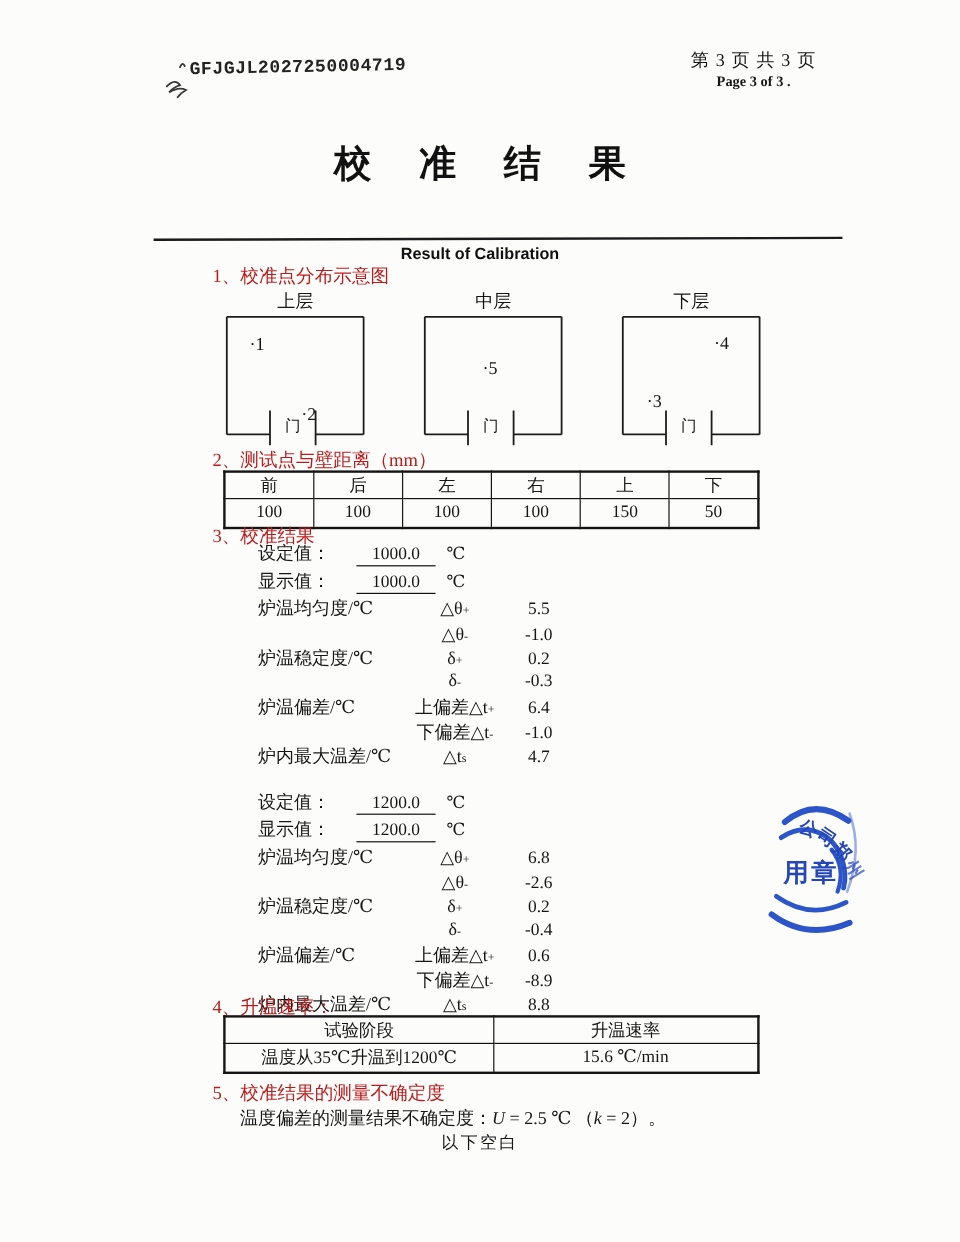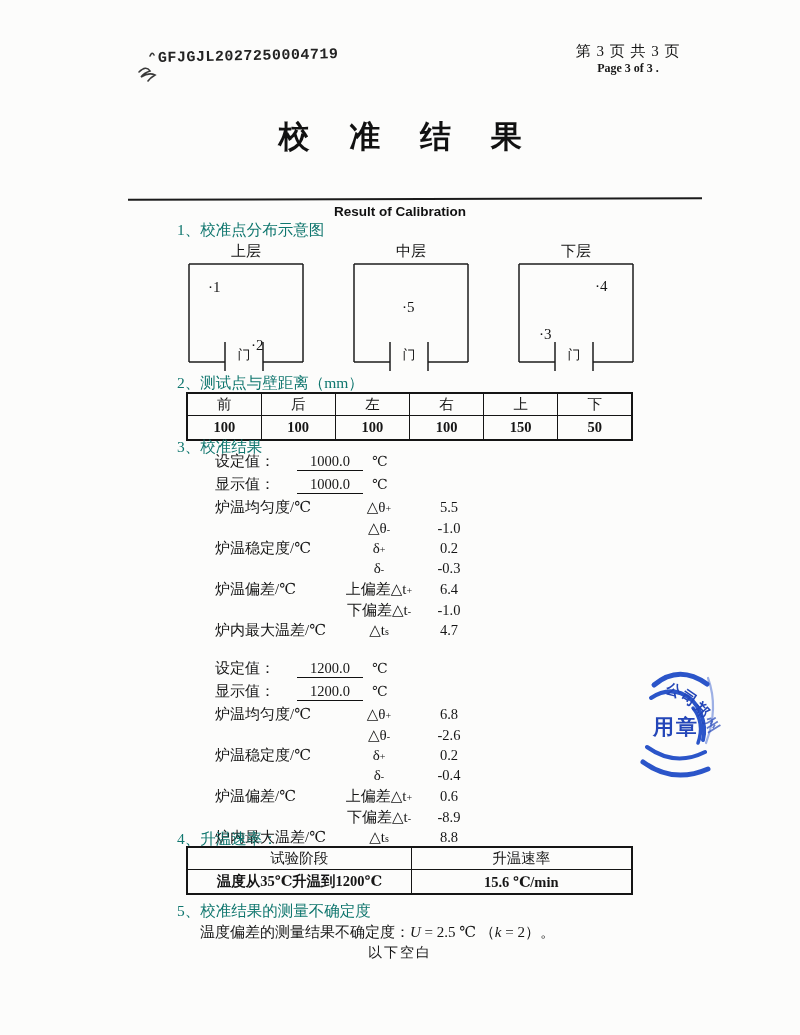--- a/index.html
+++ b/index.html
@@ -18,36 +18,36 @@
   .pageinfo .cn{font-size:15px;letter-spacing:1px;}
   .pageinfo .en{font-size:12px;font-weight:bold;}
 
   
   .title{left:0;top:116px;width:100%;text-align:center;font-size:31px;font-weight:bold;
     letter-spacing:16px;text-indent:16px;color:#111;}
   .subtitle{left:0;top:168px;width:100%;text-align:center;font-size:13.5px;font-weight:bold;
     font-family:"Liberation Sans","DejaVu Sans",sans-serif;color:#111;margin-top:36px;}
   .rule{left:128px;top:198px;width:574px;height:2px;background:#1b1b1b;transform:rotate(-.15deg);}
 
-  .heading{font-size:15.5px;color:#0f766e;white-space:nowrap;}
+  .heading{font-size:15.5px;color:#b91c1c;white-space:nowrap;}
 
   
   .diag{width:150px;height:134px;}
   .diag text{font-family:"Liberation Serif","DejaVu Serif",serif;fill:#141414;}
   .diag .lyr{font-size:15px;}
   .diag .pt{font-size:15px;}
   .diag .door{font-size:13px;}
   .diag line,.diag path{stroke:#1c1c1c;stroke-width:1.5;fill:none;}
 
   
   table.doc{border-collapse:collapse;border:2px solid #151515;table-layout:fixed;
     font-size:14.5px;text-align:center;width:447px;}
   table.doc td,table.doc th{border:1px solid #151515;font-weight:normal;padding:0;}
   table.doc .hrow td{height:21px;}
-  table.doc .vrow td{height:23px;font-weight:bold;}
+  table.doc .vrow td{height:23px;}
 
   
   .blk{width:330px;}
   .srow{display:flex;align-items:baseline;height:23px;font-size:15px;white-space:nowrap;}
   .slabel{width:82px;}
   .sval{display:inline-block;width:66px;text-align:center;border-bottom:1.5px solid #111;
     font-size:14.5px;}
   .sunit{margin-left:9px;font-size:14px;}
   .mrow{display:flex;align-items:baseline;height:20.5px;font-size:15px;white-space:nowrap;}
   .mlabel{width:132px;}

